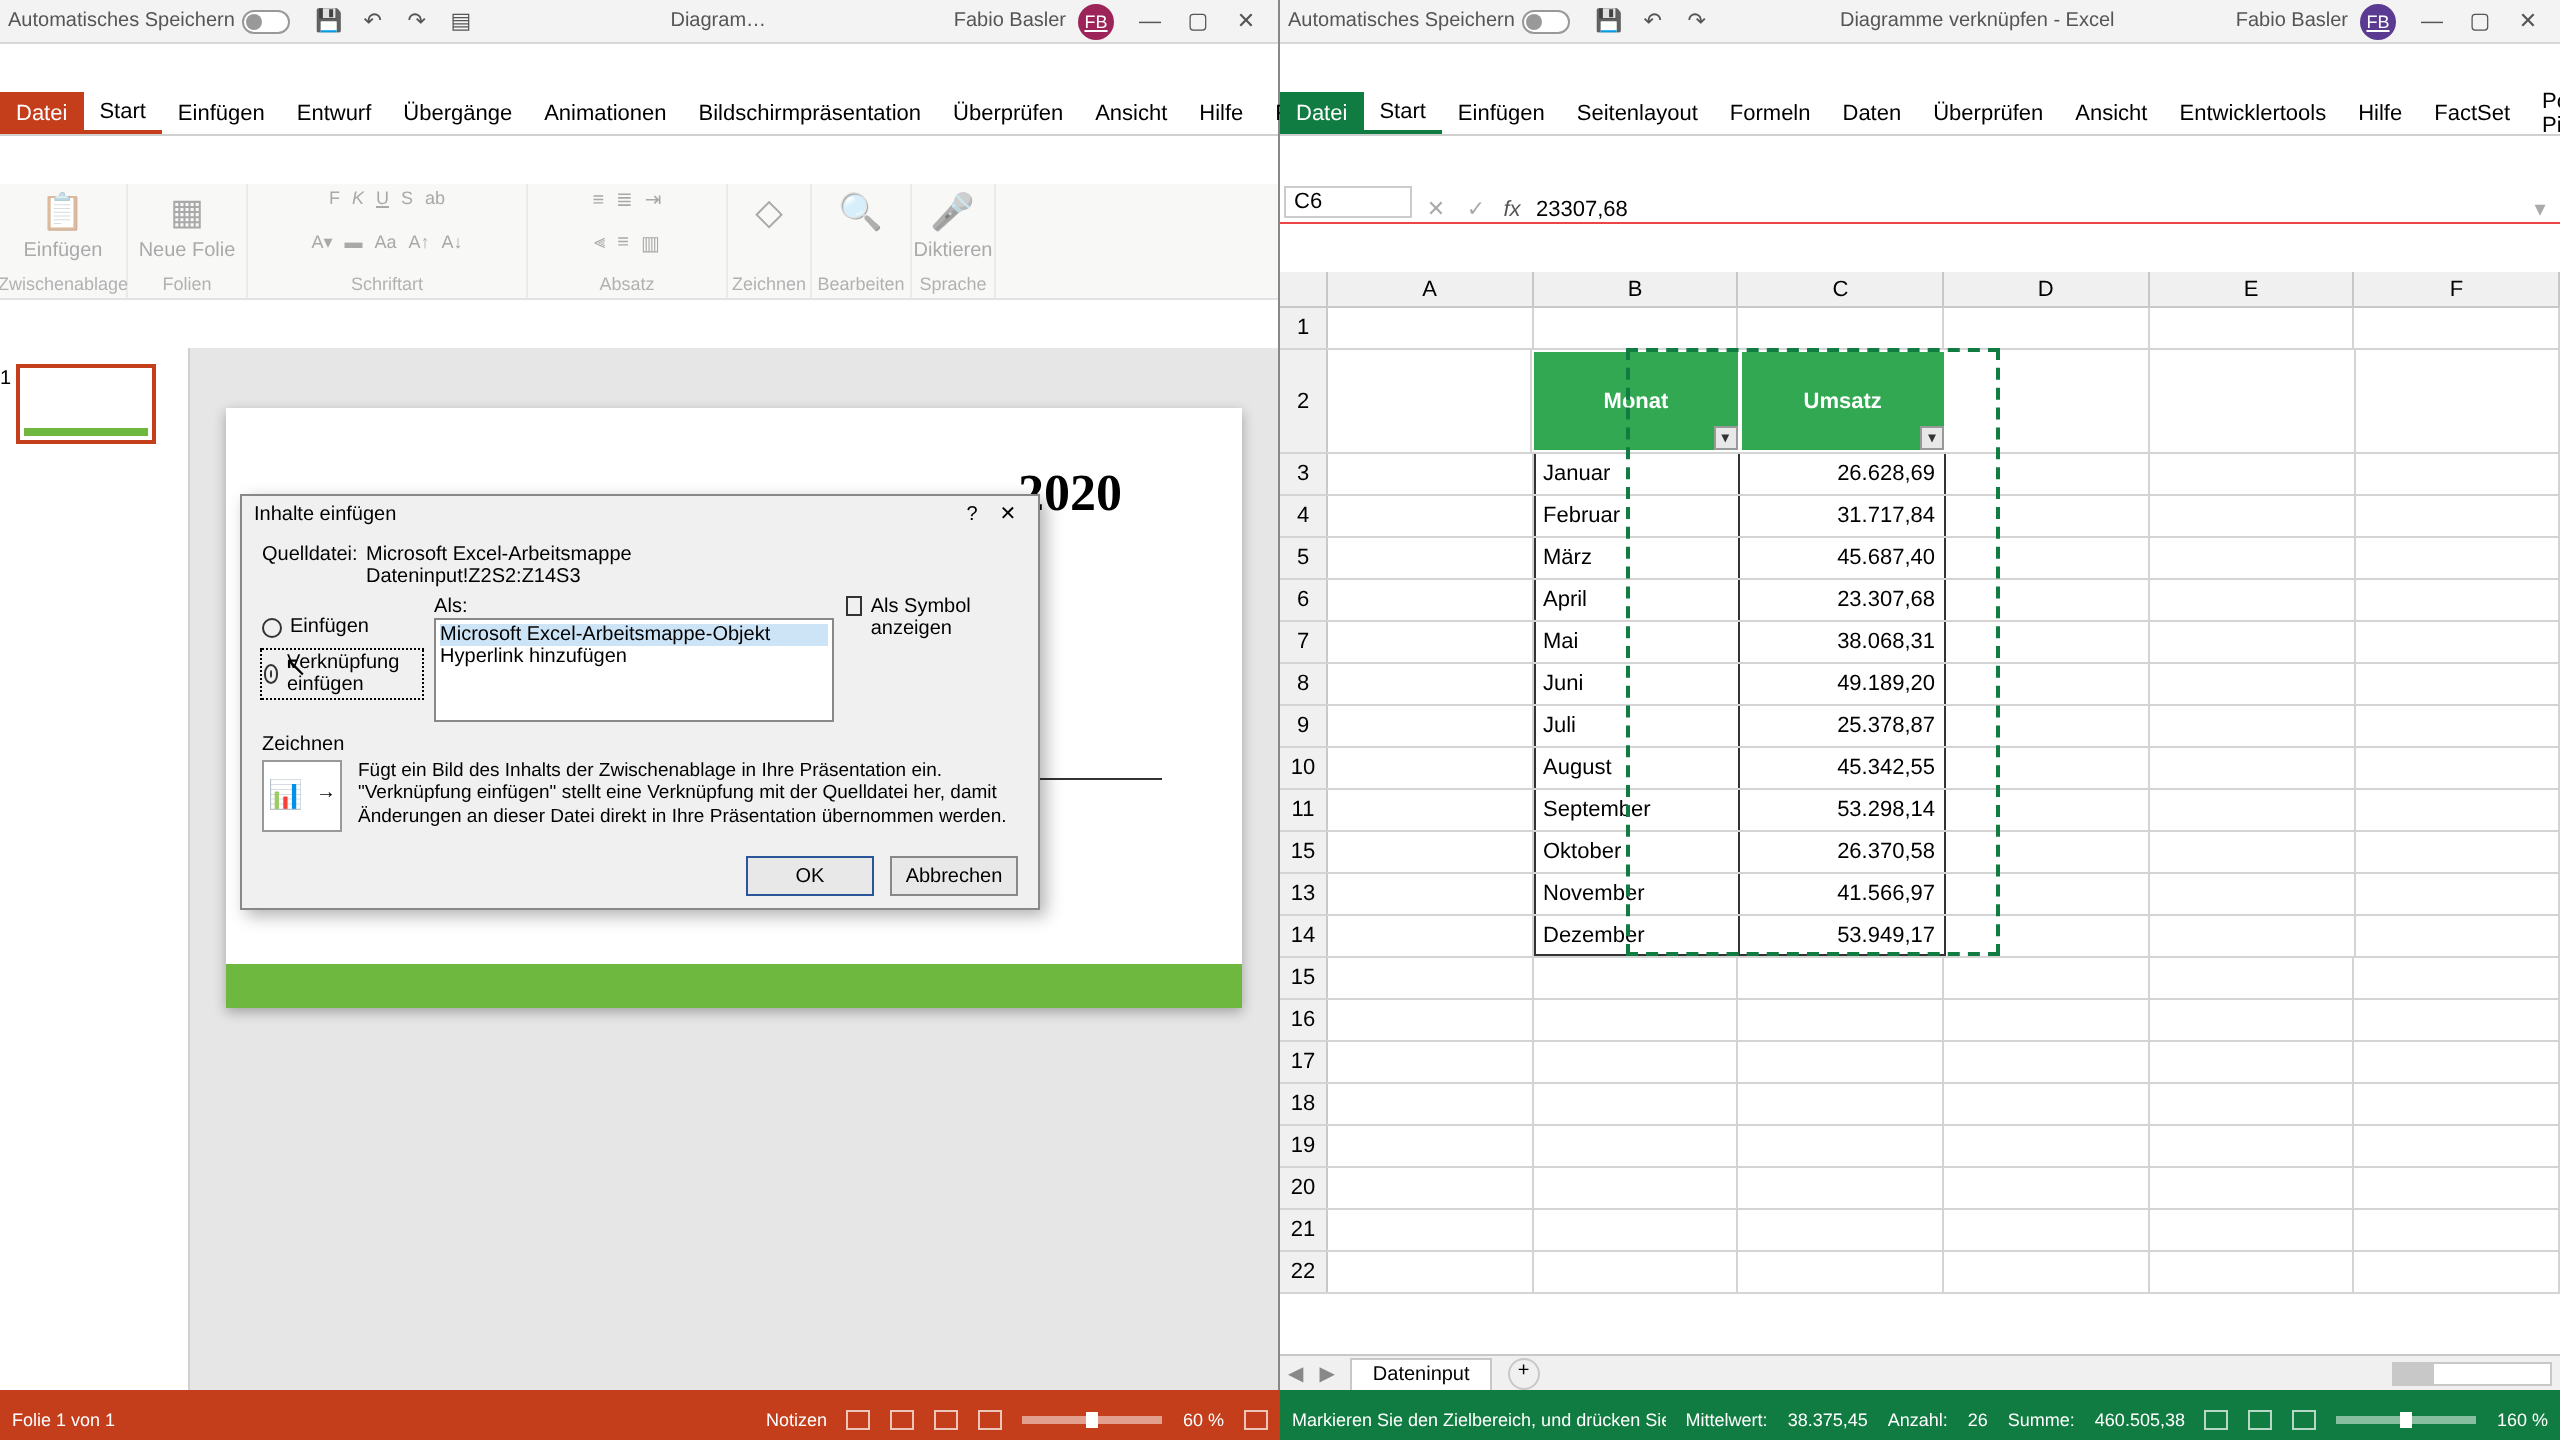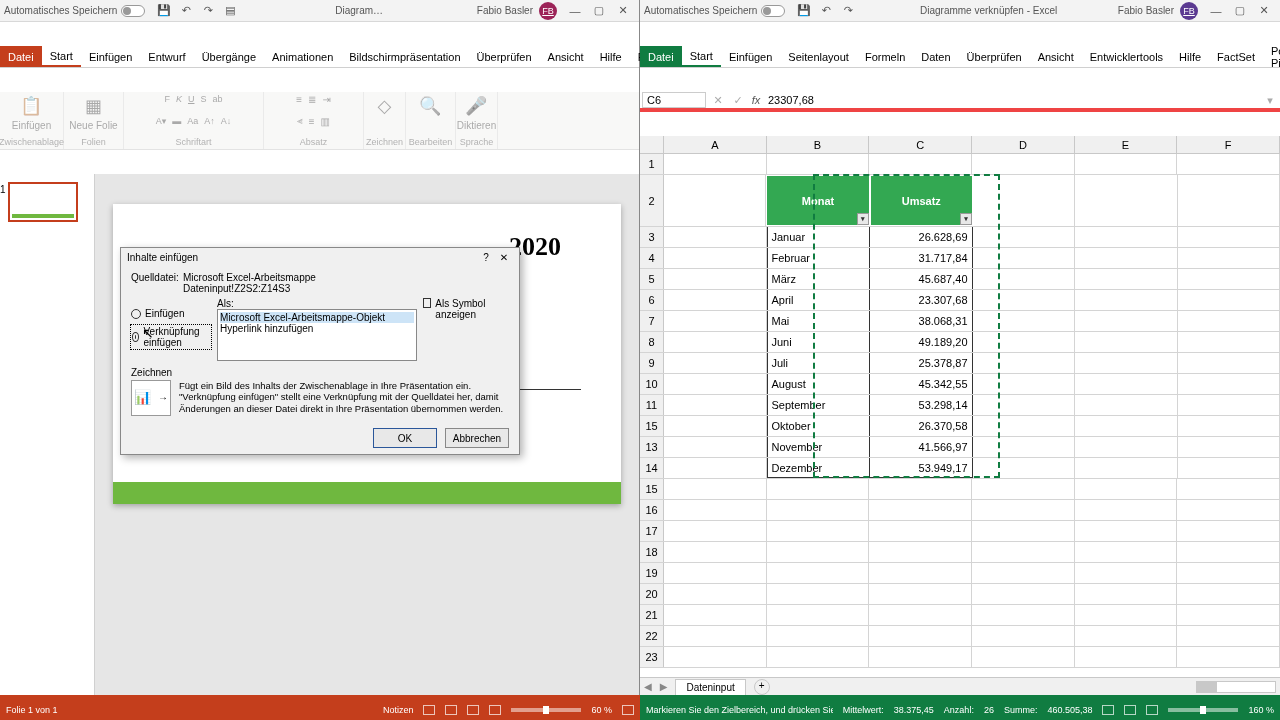--- a/index.html
+++ b/index.html
@@ -33,21 +33,21 @@
 
 .ribbon-body { height: 58px; background: #f3f2f1; border-bottom: 1px solid #c8c8c8; display: flex; font-size: 10px; color: #555; }
 .ribbon-body.dimmed { opacity: 0.5; }
 .ribbon-group { border-right: 1px solid #d6d6d6; padding: 2px 4px; display: flex; flex-direction: column; justify-content: space-between; align-items: center; }
 .ribbon-group .label { font-size: 9px; color: #666; text-align: center; }
 .ribbon-group .icons-row { display: flex; gap: 6px; align-items: center; }
 .ribbon-group .big-icon { font-size: 18px; width: 24px; height: 24px; display: flex; align-items: center; justify-content: center; }
 .ribbon-group .stack { display: flex; flex-direction: column; gap: 2px; align-items: center; }
 
 
-.formula-bar { height: 20px; display: flex; align-items: center; border-bottom: 4px solid #ef4444; font-size: 11px; background: #fff; }
+.formula-bar { height: 20px; display: flex; align-items: flex-end; border-bottom: 1px solid #ef4444; font-size: 11px; background: #fff; }
 .name-box { width: 64px; border: 1px solid #ccc; margin: 2px; padding: 1px 4px; height: 16px; background: #fff; }
 .fx-btn { width: 16px; text-align: center; color: #555; font-style: italic; cursor: pointer; }
 .formula-input { flex: 1; padding: 0 4px; }
 .fbar-icon { width: 16px; text-align: center; color: #aaa; margin: 0 2px; }
 
 
 .pp-workspace { flex: 1; display: flex; background: #e6e6e6; position: relative; }
 .pp-thumbs { width: 95px; background: #fff; border-right: 1px solid #d0d0d0; padding: 8px; }
 .pp-thumb { width: 70px; height: 40px; border: 2px solid #c43e1c; background: #fff; position: relative; }
 .pp-thumb .tnum { position: absolute; left: -10px; top: 0; font-size: 10px; }
@@ -541,29 +541,20 @@
           </div>
           <div class="grid-row">
             <div class="row-h">22</div>
             <div class="cell"></div>
             <div class="cell"></div>
             <div class="cell"></div>
             <div class="cell"></div>
             <div class="cell"></div>
             <div class="cell"></div>
           </div>
-          <div class="grid-row">
-            <div class="row-h">23</div>
-            <div class="cell"></div>
-            <div class="cell"></div>
-            <div class="cell"></div>
-            <div class="cell"></div>
-            <div class="cell"></div>
-            <div class="cell"></div>
-          </div>
           <div style="position: absolute; left: 173.333px; top: 20px; width: 186.667px; height: 304px; border: 2px dashed rgb(16, 124, 65); pointer-events: none;"></div>
         </div>
       <div class="sheet-tabs">
         <span class="nav">◀</span>
         <span class="nav">▶</span>
         <div class="tab">Dateninput</div>
         <div class="plus">+</div>
         <div class="scroll"></div>
       </div>
     </div>

